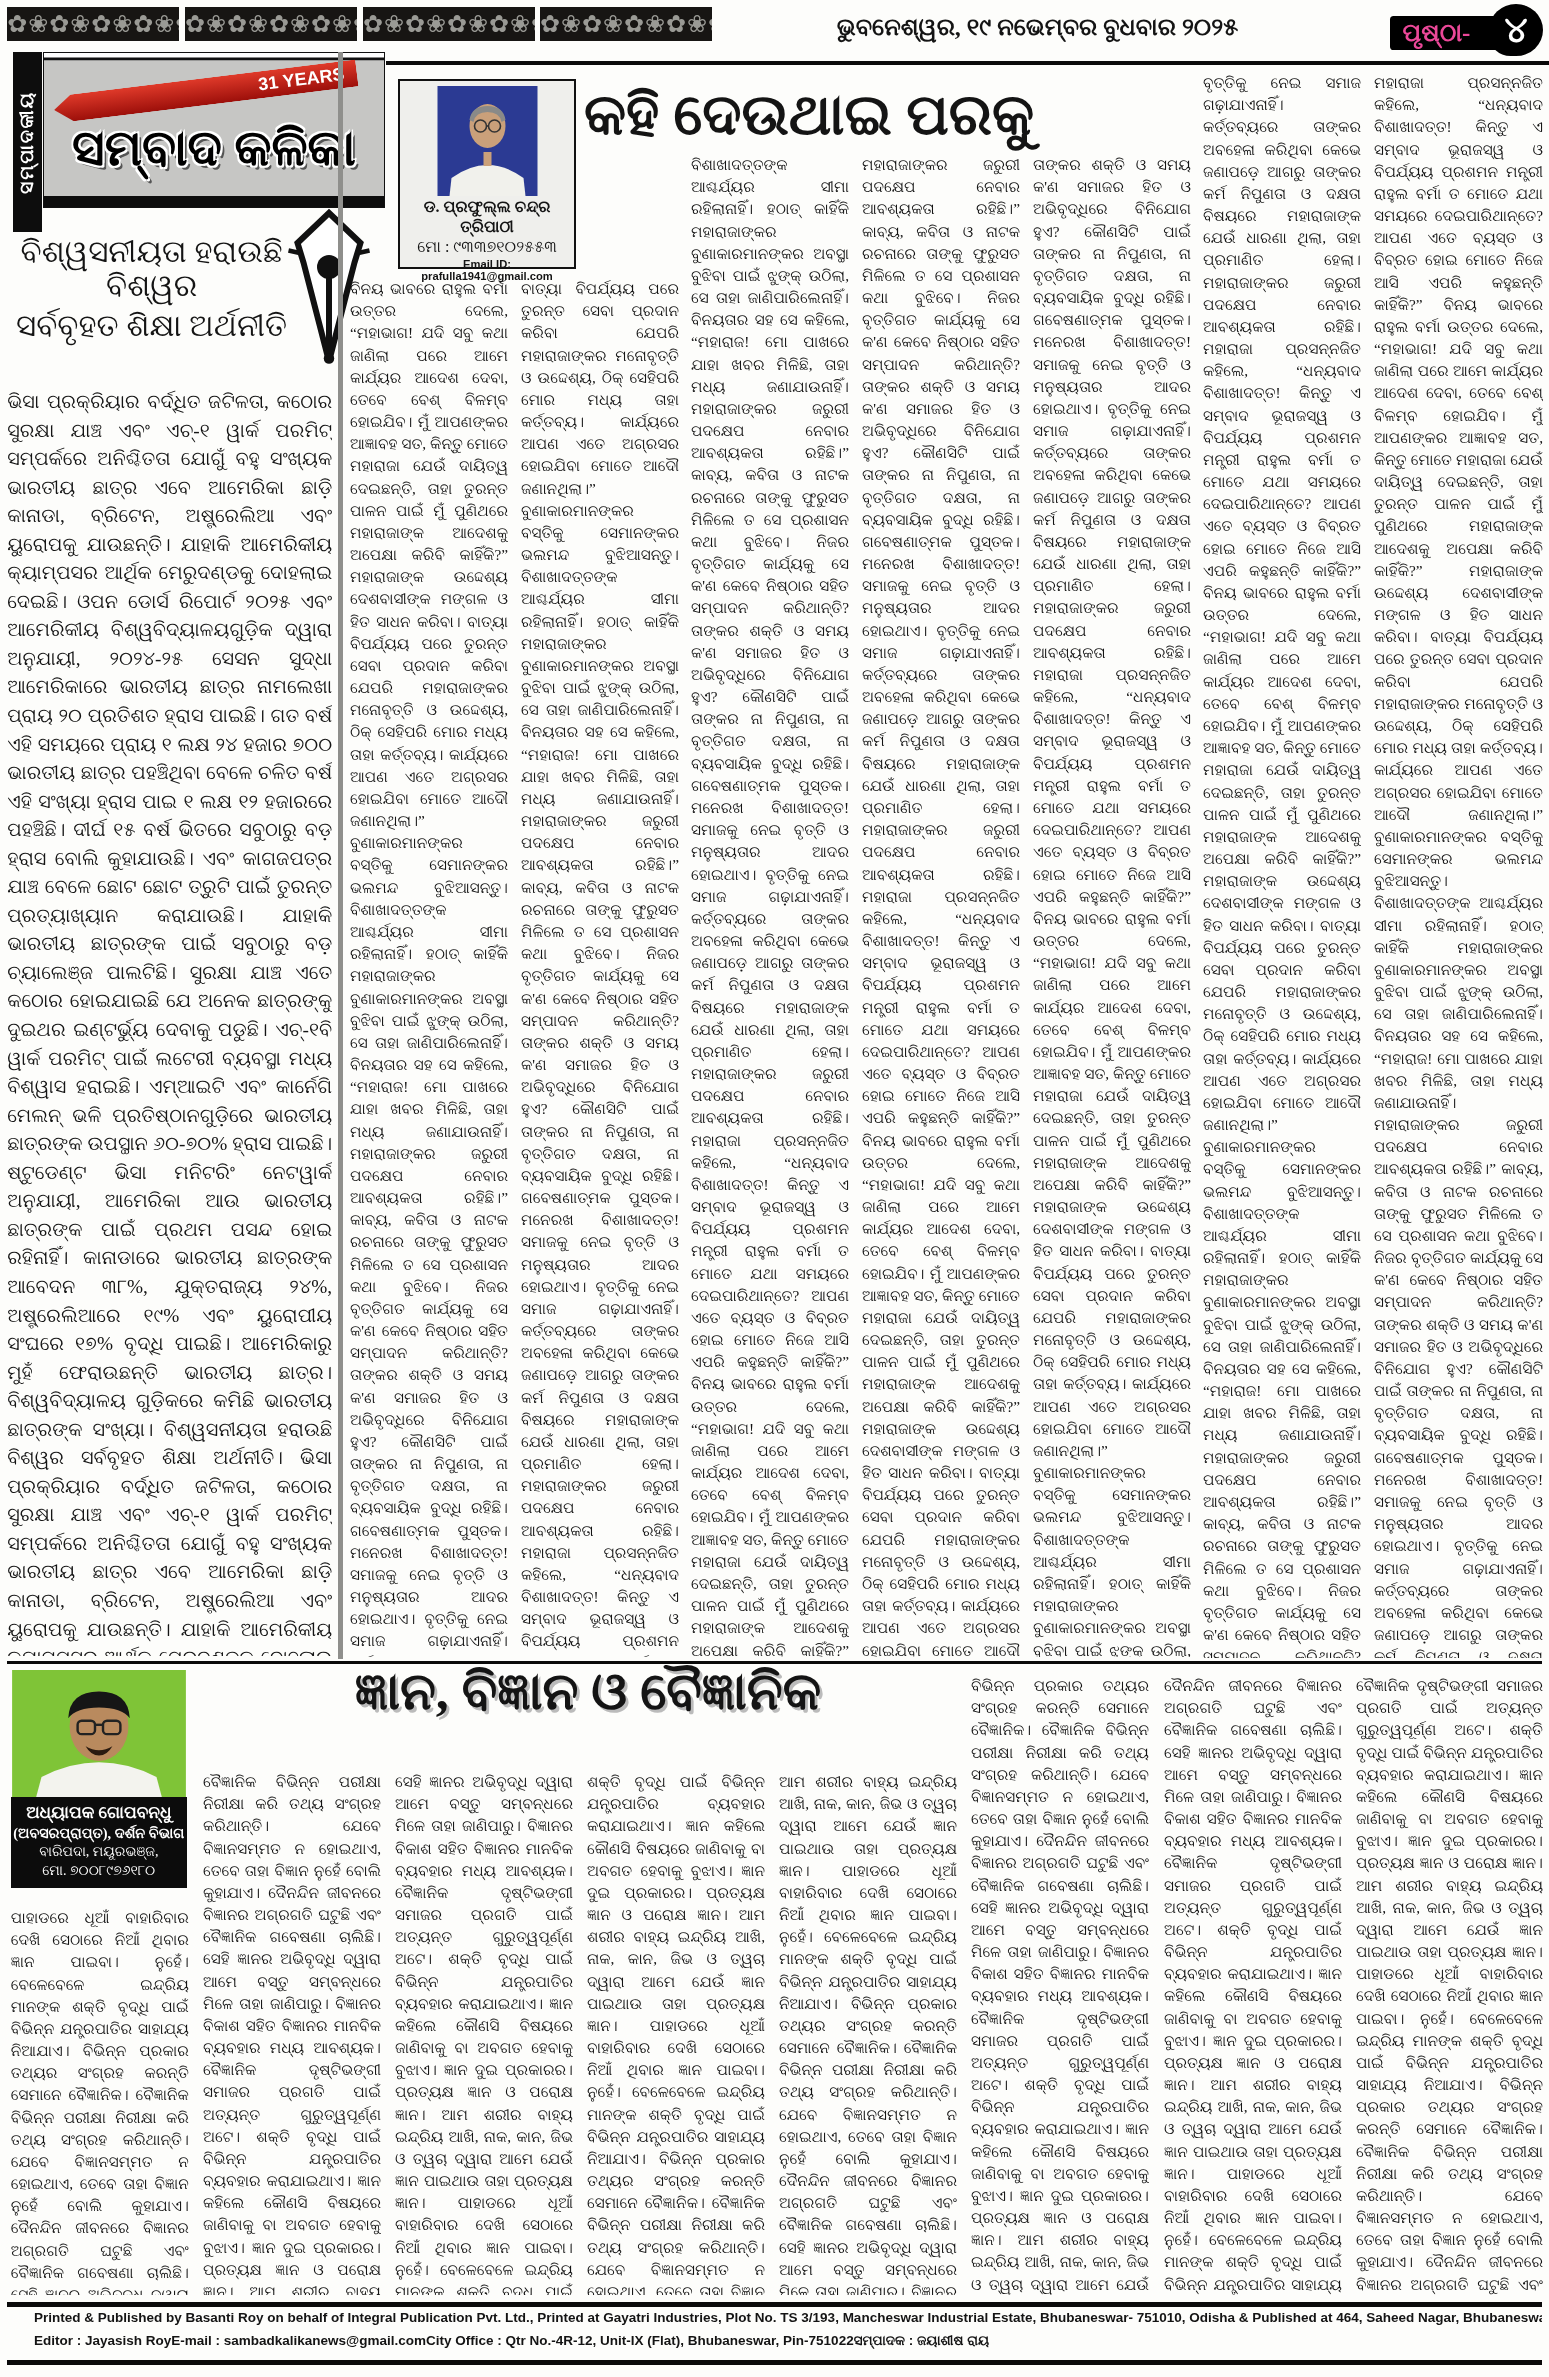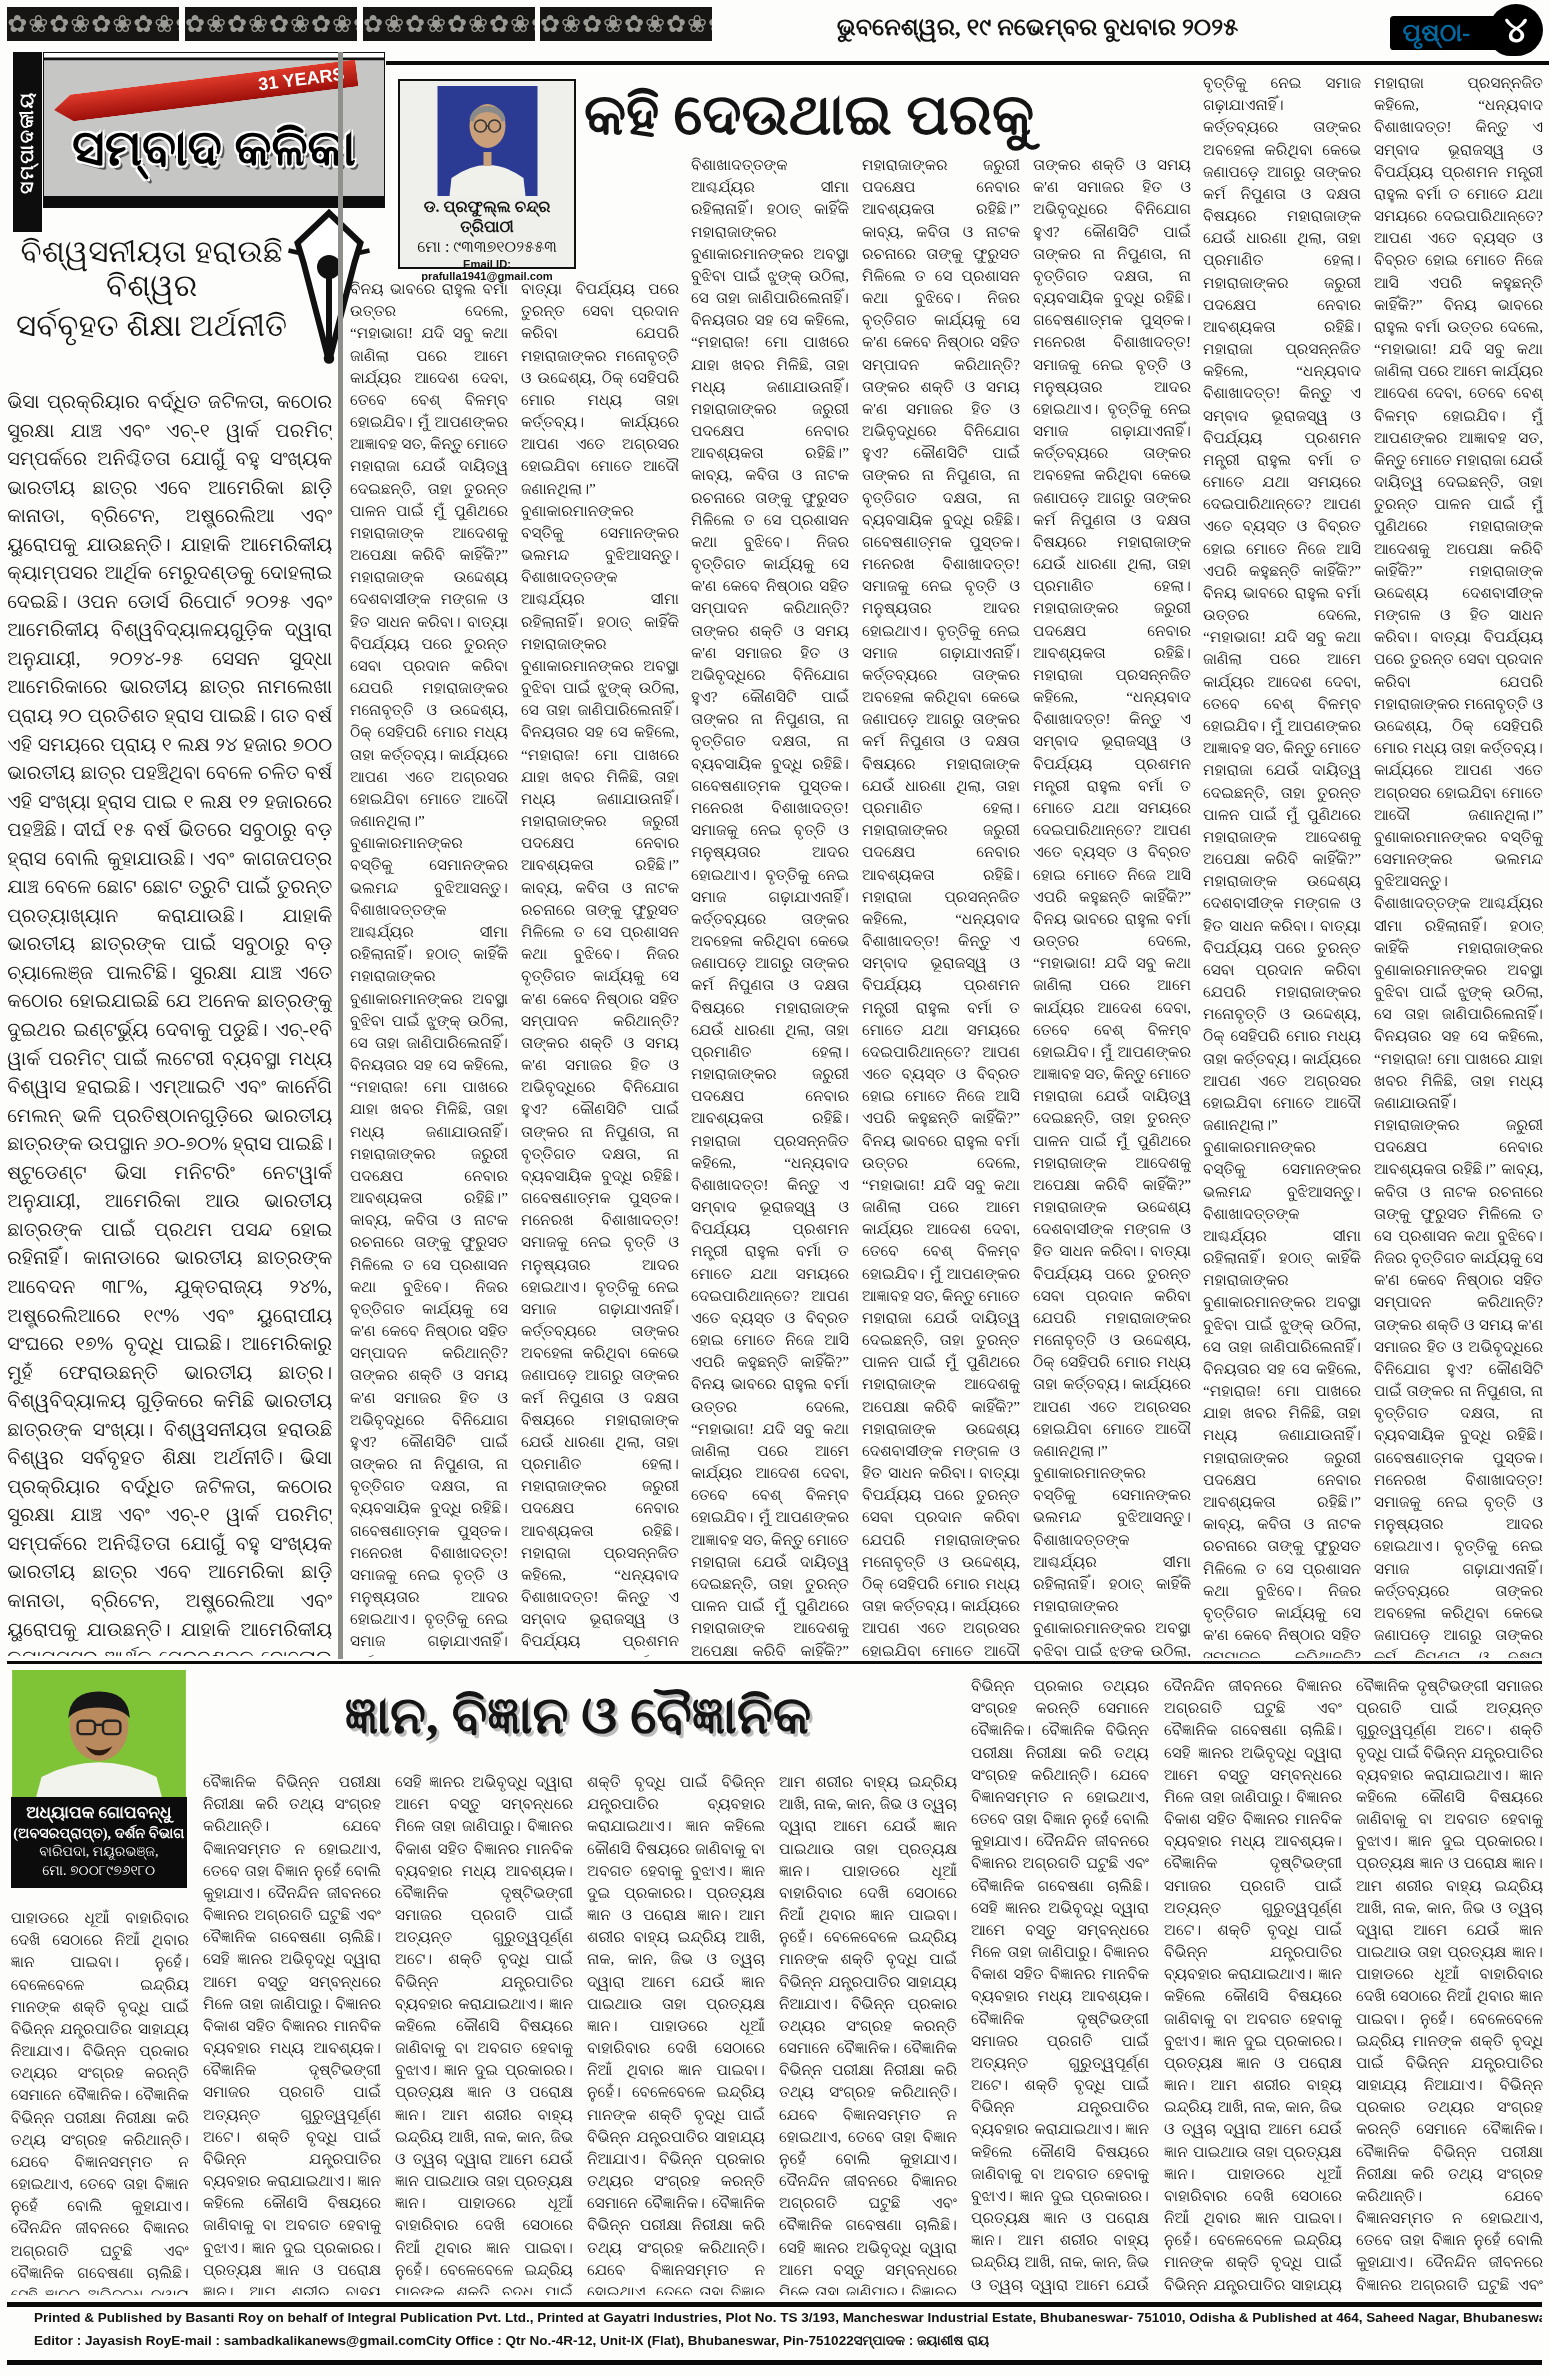--- a/index.html
+++ b/index.html
@@ -6,21 +6,21 @@
   .page{position:relative;width:1550px;height:2377px;background:#fdfdfb;margin:0 auto;
         font-family:"Liberation Serif","DejaVu Serif",serif;color:#141414;overflow:hidden;}
 
   
   .flower-seg{position:absolute;top:7.2px;height:34px;background:#171513;color:#9a9a95;
       font-size:24px;line-height:34px;overflow:hidden;white-space:nowrap;letter-spacing:0.9px;text-align:center;}
   .date-line{position:absolute;top:14.4px;left:750px;width:575px;text-align:center;
       font-size:24px;font-weight:bold;}
   .page-badge{position:absolute;top:3.6px;left:1390px;width:153px;height:52px;}
   .badge-rect{position:absolute;left:0;top:12.6px;height:34px;padding:0 36px 0 12.6px;background:#000;
-      color:#0369a1;font-size:25px;font-weight:bold;line-height:34px;border-radius:3.6px;}
+      color:#ec4899;font-size:25px;font-weight:bold;line-height:34px;border-radius:3.6px;}
   .badge-num{position:absolute;right:0;top:0;width:54px;height:52px;background:#000;border-radius:50% 50% 50% 40%;
       color:#fff;font-size:36px;font-weight:bold;display:flex;align-items:center;justify-content:center;}
 
   .top-rule{position:absolute;left:386px;top:61px;width:1164px;height:3.6px;background:#0a0a0a;}
 
   
   .side-bar{position:absolute;left:12.6px;top:52px;width:29px;height:180px;background:#0d0d0d;
       color:#fff;display:flex;align-items:center;justify-content:center;}
   .side-bar span{writing-mode:vertical-rl;transform:rotate(180deg);font-size:19px;font-weight:bold;letter-spacing:1.8px;}
   .masthead{position:absolute;left:43px;top:52px;width:340px;height:154px;background:#c6c6c4;
@@ -43,23 +43,23 @@
   .author-box{position:absolute;left:398px;top:79px;width:178px;height:190px;background:#efefec;
       border:2.7px solid #111;box-sizing:border-box;text-align:center;z-index:5;}
   .author-box svg{display:block;margin:4.5px auto 1.8px auto;}
   .a-name{font-size:16px;font-weight:bold;line-height:1.25;}
   .a-phone{font-size:16px;line-height:1.3;}
   .a-email{font-family:"Liberation Sans",sans-serif;font-size:11.2px;font-weight:bold;}
   .col{position:absolute;overflow:hidden;text-align:justify;font-size:15.3px;line-height:1.45;}
 
   
   .sec-rule{position:absolute;left:7.2px;top:1661px;width:1535px;height:2.7px;background:#0a0a0a;}
-  .sec-headline{position:absolute;left:183px;top:1666px;width:790px;text-align:center;
+  .sec-headline{position:absolute;left:193px;top:1666px;width:790px;text-align:center;
       font-size:52px;font-weight:bold;line-height:1.0;
-      text-shadow:2.7px 2.7px 0 #bbb;margin-top:24px;}
+      text-shadow:2.7px 2.7px 0 #bbb;}
   .author2{position:absolute;left:10.8px;top:1670px;width:176px;z-index:5;}
   .author2 svg{display:block;}
   .caption2{background:#0c0c0c;color:#fff;text-align:center;padding:5.4px 1.8px 7.2px 1.8px;}
   .c2-l1{font-size:17px;font-weight:bold;line-height:1.3;}
   .c2-l2{font-size:14.4px;font-weight:bold;line-height:1.3;}
   .c2-l3,.c2-l4{font-size:14px;line-height:1.35;}
 
   
   .foot-rule{position:absolute;left:7.2px;width:1535px;height:4.5px;background:#0a0a0a;}
   .foot-line1{position:absolute;left:34px;top:2310px;width:1508px;font-family:"Liberation Sans",sans-serif;

